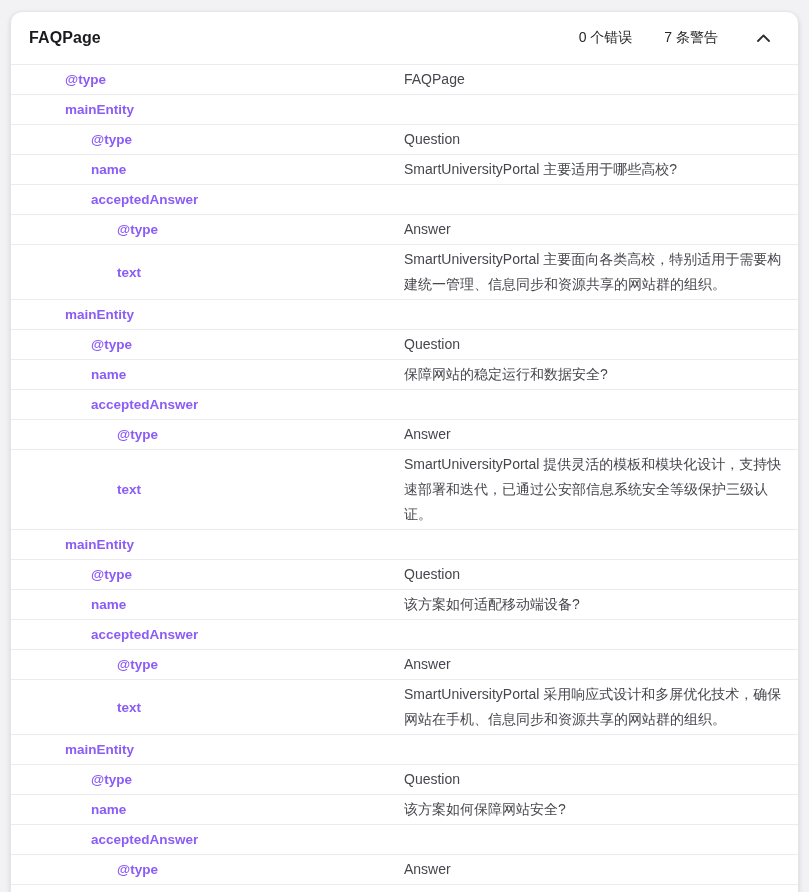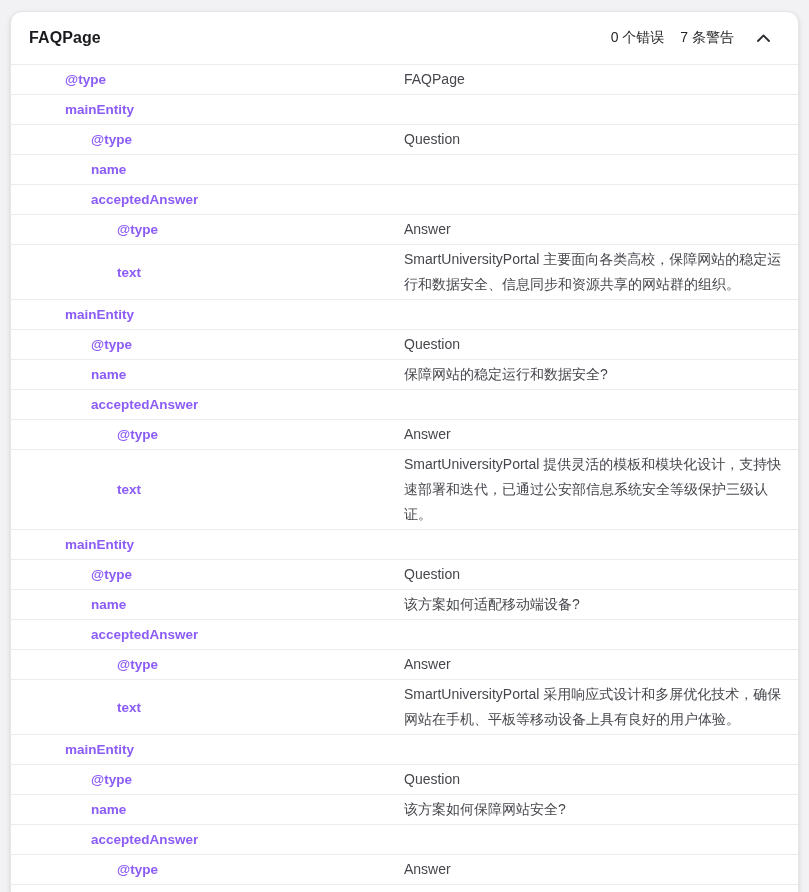--- a/index.html
+++ b/index.html
@@ -33,21 +33,21 @@
   }
   .card-title {
     font-size: 16px;
     font-weight: 700;
     color: #1b1b1f;
     letter-spacing: 0.1px;
   }
   .header-right {
     display: flex;
     align-items: flex-start;
-    gap: 16px;
+    gap: 32px;
   }
   .count-label {
     font-size: 14px;
     font-weight: 500;
     color: #252528;
   }
   .chevron-btn {
     display: flex;
     align-items: center;
     justify-content: center;
@@ -118,35 +118,36 @@
     <div class="val"></div>
   </div>
 
   <div class="row">
     <div class="key lvl2">@type</div>
     <div class="val">Question</div>
   </div>
 
   <div class="row">
     <div class="key lvl2">name</div>
+    <div class="val">SmartUniversityPortal 主要适用于哪些高校?</div>
   </div>
 
   <div class="row">
     <div class="key lvl2">acceptedAnswer</div>
     <div class="val"></div>
   </div>
 
   <div class="row">
     <div class="key lvl3">@type</div>
     <div class="val">Answer</div>
   </div>
 
   <div class="row">
     <div class="key lvl3">text</div>
-    <div class="val">SmartUniversityPortal 主要面向各类高校，保障网站的稳定运行和数据安全、信息同步和资源共享的网站群的组织。</div>
+    <div class="val">SmartUniversityPortal 主要面向各类高校，特别适用于需要构建统一管理、信息同步和资源共享的网站群的组织。</div>
   </div>
 
   <div class="row">
     <div class="key lvl1">mainEntity</div>
     <div class="val"></div>
   </div>
 
   <div class="row">
     <div class="key lvl2">@type</div>
     <div class="val">Question</div>
@@ -192,21 +193,21 @@
     <div class="val"></div>
   </div>
 
   <div class="row">
     <div class="key lvl3">@type</div>
     <div class="val">Answer</div>
   </div>
 
   <div class="row">
     <div class="key lvl3">text</div>
-    <div class="val">SmartUniversityPortal 采用响应式设计和多屏优化技术，确保网站在手机、平板等移动设备上具有良好的用户体验。</div>
+    <div class="val">SmartUniversityPortal 采用响应式设计和多屏优化技术，确保网站在手机、信息同步和资源共享的网站群的组织。</div>
   </div>
 
   <div class="row">
     <div class="key lvl1">mainEntity</div>
     <div class="val"></div>
   </div>
 
   <div class="row">
     <div class="key lvl2">@type</div>
     <div class="val">Question</div>

